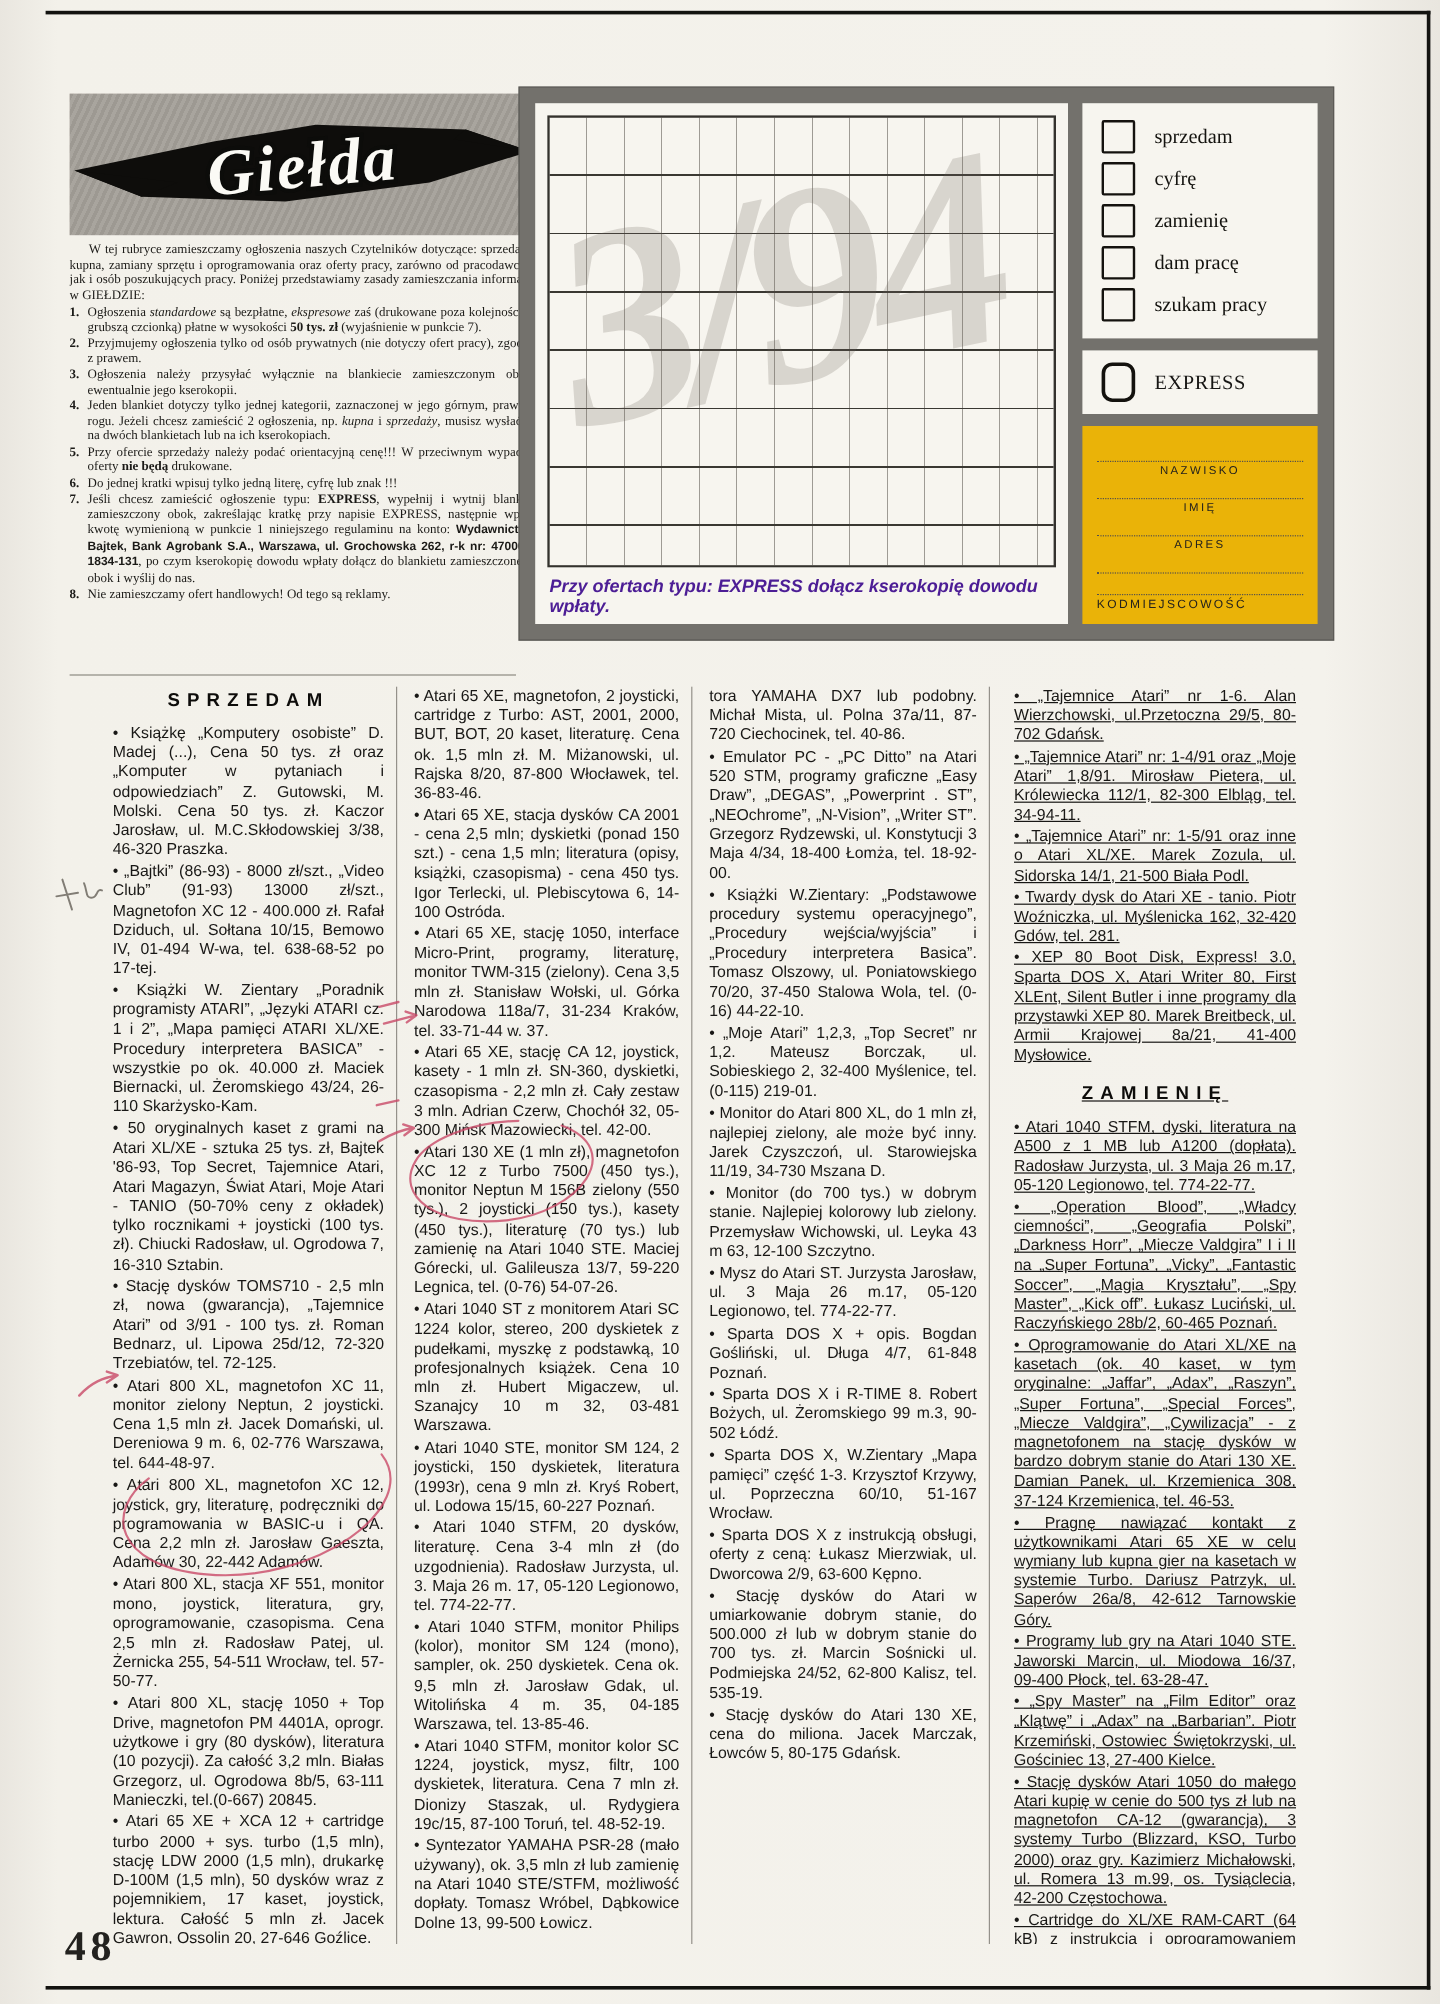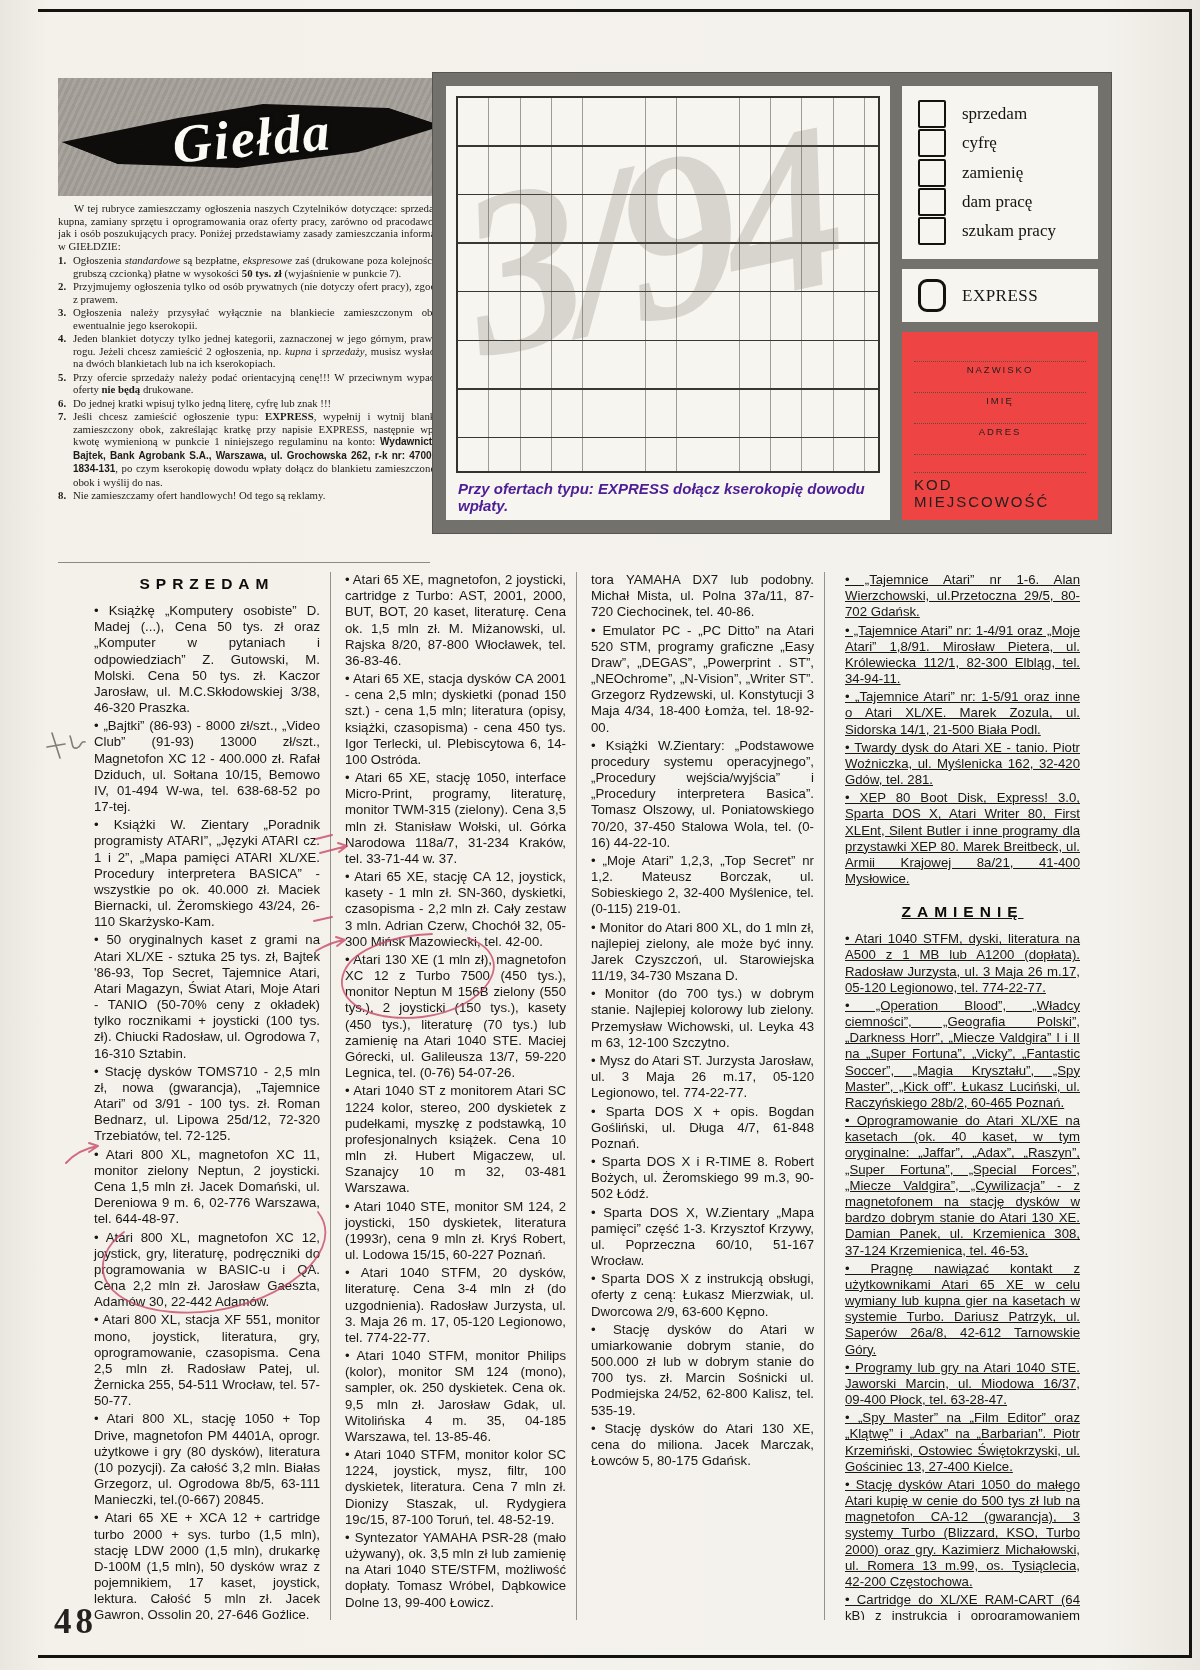--- a/index.html
+++ b/index.html
@@ -49,26 +49,26 @@
   .form-caption{margin:7px 2px 2px;font-style:italic;font-weight:bold;font-size:15px;color:#4c1d95;}
   .form-right{width:196px;display:flex;flex-direction:column;gap:10px;}
   .cat-box{background:#f7f5ef;box-sizing:border-box;height:210px;padding:14px 16px;
     display:flex;flex-direction:column;justify-content:space-between;}
   .cat-row{display:flex;align-items:center;gap:16px;}
   .cat-check{width:24px;height:24px;border:2.5px solid #14120e;border-radius:2px;flex:none;}
   .cat-label{font-family:"Liberation Serif", serif;font-size:17px;color:#14130f;}
   .express-box{background:#f7f5ef;box-sizing:border-box;padding:10px 16px;display:flex;align-items:center;gap:16px;}
   .express-check{width:22px;height:27px;border:3px solid #14120e;border-radius:9px;flex:none;}
   .express-label{font-family:"Liberation Serif", serif;font-size:17px;letter-spacing:.5px;}
-  .name-box{background:#ef4444;flex:1;box-sizing:border-box;padding:12px 12px 10px;
+  .name-box{background:#eab308;flex:1;box-sizing:border-box;padding:12px 12px 10px;
     display:flex;flex-direction:column;justify-content:flex-end;}
   .dots{border-top:1.6px dotted #55504a;height:0;}
   .field{margin-top:17px;}
   .flabel{text-align:center;font-size:9.5px;letter-spacing:2px;color:#23211d;padding-top:2px;}
-  .kod-row{display:flex;justify-content:flex-start;font-size:15px;letter-spacing:2px;color:#23211d;padding-top:3px;flex-direction:column;}
+  .kod-row{display:flex;justify-content:flex-start;font-size:10px;letter-spacing:2px;color:#23211d;padding-top:3px;}
   .spacer-line{margin-top:17px;}
 
   
   .ads{position:absolute;left:58px;top:572px;width:1056px;height:1048px;overflow:hidden;
     display:grid;grid-template-columns:272px 246px 248px 290px;}
   .ad-col{box-sizing:border-box;border-left:1px solid #94918a;overflow:hidden;
     font-size:13.2px;line-height:1.225;text-align:justify;color:#181715;}
   .ad-col:nth-child(1){border-left:none;padding:0 10px 0 36px;}
   .ad-col:nth-child(2){padding:0 10px 0 14px;}
   .ad-col:nth-child(3){padding:0 10px 0 14px;}
@@ -194,21 +194,21 @@
         <p class="ad">• Atari 65 XE, magnetofon, 2 joysticki, cartridge z Turbo: AST, 2001, 2000, BUT, BOT, 20 kaset, literaturę. Cena ok. 1,5 mln zł. M. Miżanowski, ul. Rajska 8/20, 87-800 Włocławek, tel. 36-83-46.</p>
         <p class="ad">• Atari 65 XE, stacja dysków CA 2001 - cena 2,5 mln; dyskietki (ponad 150 szt.) - cena 1,5 mln; literatura (opisy, książki, czasopisma) - cena 450 tys. Igor Terlecki, ul. Plebiscytowa 6, 14-100 Ostróda.</p>
         <p class="ad">• Atari 65 XE, stację 1050, interface Micro-Print, programy, literaturę, monitor TWM-315 (zielony). Cena 3,5 mln zł. Stanisław Wołski, ul. Górka Narodowa 118a/7, 31-234 Kraków, tel. 33-71-44 w. 37.</p>
         <p class="ad">• Atari 65 XE, stację CA 12, joystick, kasety - 1 mln zł. SN-360, dyskietki, czasopisma - 2,2 mln zł. Cały zestaw 3 mln. Adrian Czerw, Chochół 32, 05-300 Mińsk Mazowiecki, tel. 42-00.</p>
         <p class="ad">• Atari 130 XE (1 mln zł), magnetofon XC 12 z Turbo 7500 (450 tys.), monitor Neptun M 156B zielony (550 tys.), 2 joysticki (150 tys.), kasety (450 tys.), literaturę (70 tys.) lub zamienię na Atari 1040 STE. Maciej Górecki, ul. Galileusza 13/7, 59-220 Legnica, tel. (0-76) 54-07-26.</p>
         <p class="ad">• Atari 1040 ST z monitorem Atari SC 1224 kolor, stereo, 200 dyskietek z pudełkami, myszkę z podstawką, 10 profesjonalnych książek. Cena 10 mln zł. Hubert Migaczew, ul. Szanajcy 10 m 32, 03-481 Warszawa.</p>
         <p class="ad">• Atari 1040 STE, monitor SM 124, 2 joysticki, 150 dyskietek, literatura (1993r), cena 9 mln zł. Kryś Robert, ul. Lodowa 15/15, 60-227 Poznań.</p>
         <p class="ad">• Atari 1040 STFM, 20 dysków, literaturę. Cena 3-4 mln zł (do uzgodnienia). Radosław Jurzysta, ul. 3. Maja 26 m. 17, 05-120 Legionowo, tel. 774-22-77.</p>
         <p class="ad">• Atari 1040 STFM, monitor Philips (kolor), monitor SM 124 (mono), sampler, ok. 250 dyskietek. Cena ok. 9,5 mln zł. Jarosław Gdak, ul. Witolińska 4 m. 35, 04-185 Warszawa, tel. 13-85-46.</p>
         <p class="ad">• Atari 1040 STFM, monitor kolor SC 1224, joystick, mysz, filtr, 100 dyskietek, literatura. Cena 7 mln zł. Dionizy Staszak, ul. Rydygiera 19c/15, 87-100 Toruń, tel. 48-52-19.</p>
-        <p class="ad">• Syntezator YAMAHA PSR-28 (mało używany), ok. 3,5 mln zł lub zamienię na Atari 1040 STE/STFM, możliwość dopłaty. Tomasz Wróbel, Dąbkowice Dolne 13, 99-400 Łowicz.</p>
+        <p class="ad">• Syntezator YAMAHA PSR-28 (mało używany), ok. 3,5 mln zł lub zamienię na Atari 1040 STE/STFM, możliwość dopłaty. Tomasz Wróbel, Dąbkowice Dolne 13, 99-500 Łowicz.</p>
       </div>
       <div class="ad-col">
         <p class="ad cont">tora YAMAHA DX7 lub podobny. Michał Mista, ul. Polna 37a/11, 87-720 Ciechocinek, tel. 40-86.</p>
         <p class="ad">• Emulator PC - „PC Ditto” na Atari 520 STM, programy graficzne „Easy Draw”, „DEGAS”, „Powerprint . ST”, „NEOchrome”, „N-Vision”, „Writer ST”. Grzegorz Rydzewski, ul. Konstytucji 3 Maja 4/34, 18-400 Łomża, tel. 18-92-00.</p>
         <p class="ad">• Książki W.Zientary: „Podstawowe procedury systemu operacyjnego”, „Procedury wejścia/wyjścia” i „Procedury interpretera Basica”. Tomasz Olszowy, ul. Poniatowskiego 70/20, 37-450 Stalowa Wola, tel. (0-16) 44-22-10.</p>
         <p class="ad">• „Moje Atari” 1,2,3, „Top Secret” nr 1,2. Mateusz Borczak, ul. Sobieskiego 2, 32-400 Myślenice, tel. (0-115) 219-01.</p>
         <p class="ad">• Monitor do Atari 800 XL, do 1 mln zł, najlepiej zielony, ale może być inny. Jarek Czyszczoń, ul. Starowiejska 11/19, 34-730 Mszana D.</p>
         <p class="ad">• Monitor (do 700 tys.) w dobrym stanie. Najlepiej kolorowy lub zielony. Przemysław Wichowski, ul. Leyka 43 m 63, 12-100 Szczytno.</p>
         <p class="ad">• Mysz do Atari ST. Jurzysta Jarosław, ul. 3 Maja 26 m.17, 05-120 Legionowo, tel. 774-22-77.</p>
         <p class="ad">• Sparta DOS X + opis. Bogdan Gośliński, ul. Długa 4/7, 61-848 Poznań.</p>

